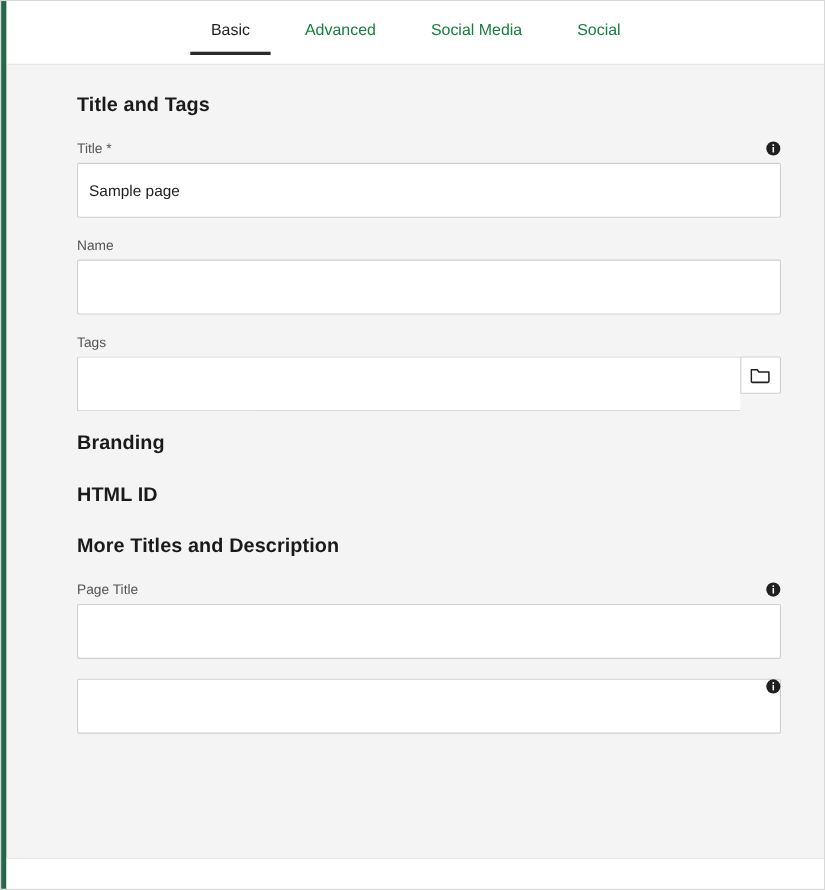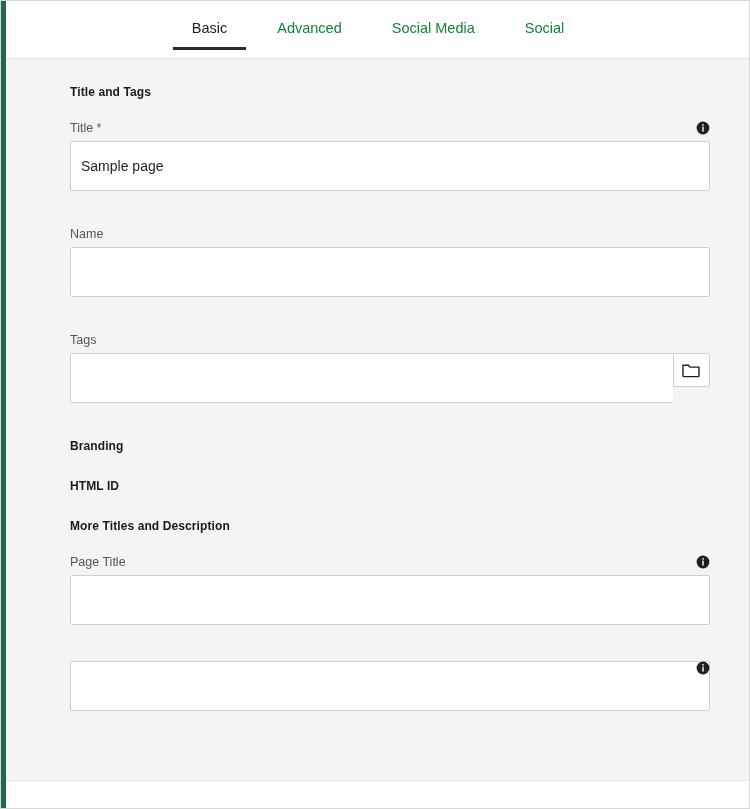--- a/index.html
+++ b/index.html
@@ -80,21 +80,21 @@
     box-sizing: border-box;
     padding: 0 0 0 0;
   }
 
   .section {
     position: relative;
     padding: 0 40px 0 64px;
   }
 
   .section-title {
-    font-size: 12px;
+    font-size: 18px;
     font-weight: bold;
     color: #1a1a1a;
     letter-spacing: 0.1px;
   }
 
   .field-label {
     font-size: 12.5px;
     color: #555555;
     margin-bottom: 6px;
   }
@@ -110,21 +110,20 @@
     padding: 0 10px;
     font-family: "Liberation Sans", sans-serif;
     font-size: 14px;
     color: #1f1f1f;
     outline: none;
   }
   .text-input::placeholder { color: #b0b0b0; }
 
   .field {
     position: relative;
-    margin-bottom: 18px;
   }
 
   .info-icon {
     position: absolute;
     right: 0px;
     top: 0px;
     width: 14px;
     height: 14px;
     color: #1f1f1f;
   }

